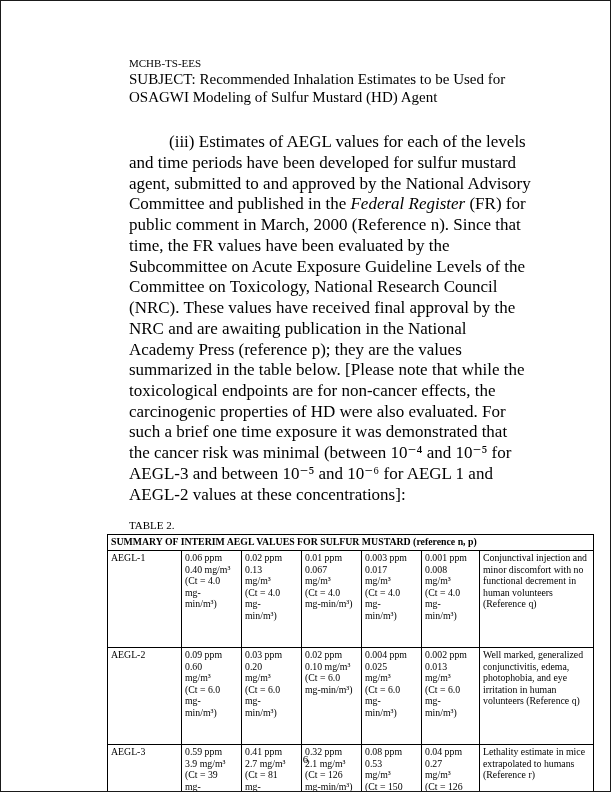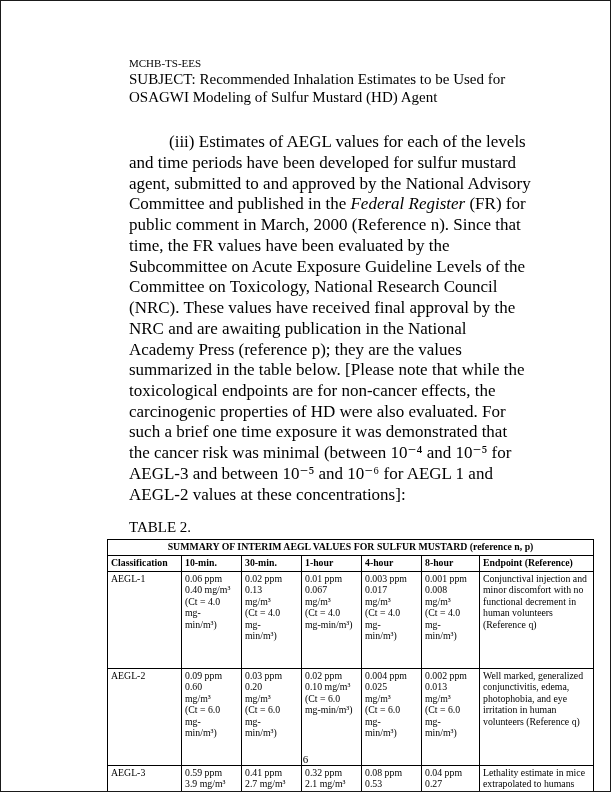--- a/index.html
+++ b/index.html
@@ -21,41 +21,40 @@
   .office-symbol { font-size: 11px; line-height: 1.2; }
   .subject-line  { font-size: 15px; line-height: 1.2; }
 
   .para {
     font-size: 17px;
     line-height: 1.22;
     margin: 26px 0 0 0;
     text-indent: 40px;
   }
 
-  .table-label { font-size: 15px; margin-top: 14px; }
+  .table-label { font-size: 11px; margin-top: 14px; }
 
   table.aegl {
     border-collapse: collapse;
     table-layout: fixed;
     width: 486px;
     margin: 3px 0 0 -22px;
   }
   table.aegl td {
     border: 1px solid #000;
     vertical-align: top;
     padding: 1px 3px 2px 3px;
     font-size: 9.8px;
     line-height: 1.18;
     overflow: hidden;
   }
   td.title-cell {
     font-weight: bold;
     font-size: 10.8px;
     padding: 3px 4px;
-    text-align: center;
   }
   td.hdr { font-weight: bold; font-size: 9.8px; }
   td.val { white-space: pre-line; }
   tr.data-row { height: 97px; }
 
   .page-number {
     position: absolute;
     bottom: 26px;
     left: 0; right: 0;
     text-align: center;
@@ -81,29 +80,20 @@
           <col style="width:60px">
           <col style="width:60px">
         <col style="width:60px">
           <col style="width:60px">
           <col style="width:58px">
         <col style="width:114px">
       </colgroup>
       <tbody>
         <tr>
           <td class="title-cell" colspan="7">SUMMARY OF INTERIM AEGL VALUES FOR SULFUR MUSTARD (reference n, p)</td>
-        </tr>
-        <tr>
-          <td class="hdr">Classification</td>
-          <td class="hdr">10-min.</td>
-          <td class="hdr">30-min.</td>
-          <td class="hdr">1-hour</td>
-          <td class="hdr">4-hour</td>
-          <td class="hdr">8-hour</td>
-          <td class="hdr">Endpoint (Reference)</td>
         </tr>
 
         <tr class="data-row">
           <td class="val">AEGL-1</td>
           <td class="val">0.06 ppm
 0.40 mg/m³
 (Ct = 4.0
 mg-
 min/m³)</td>
           <td class="val">0.02 ppm

